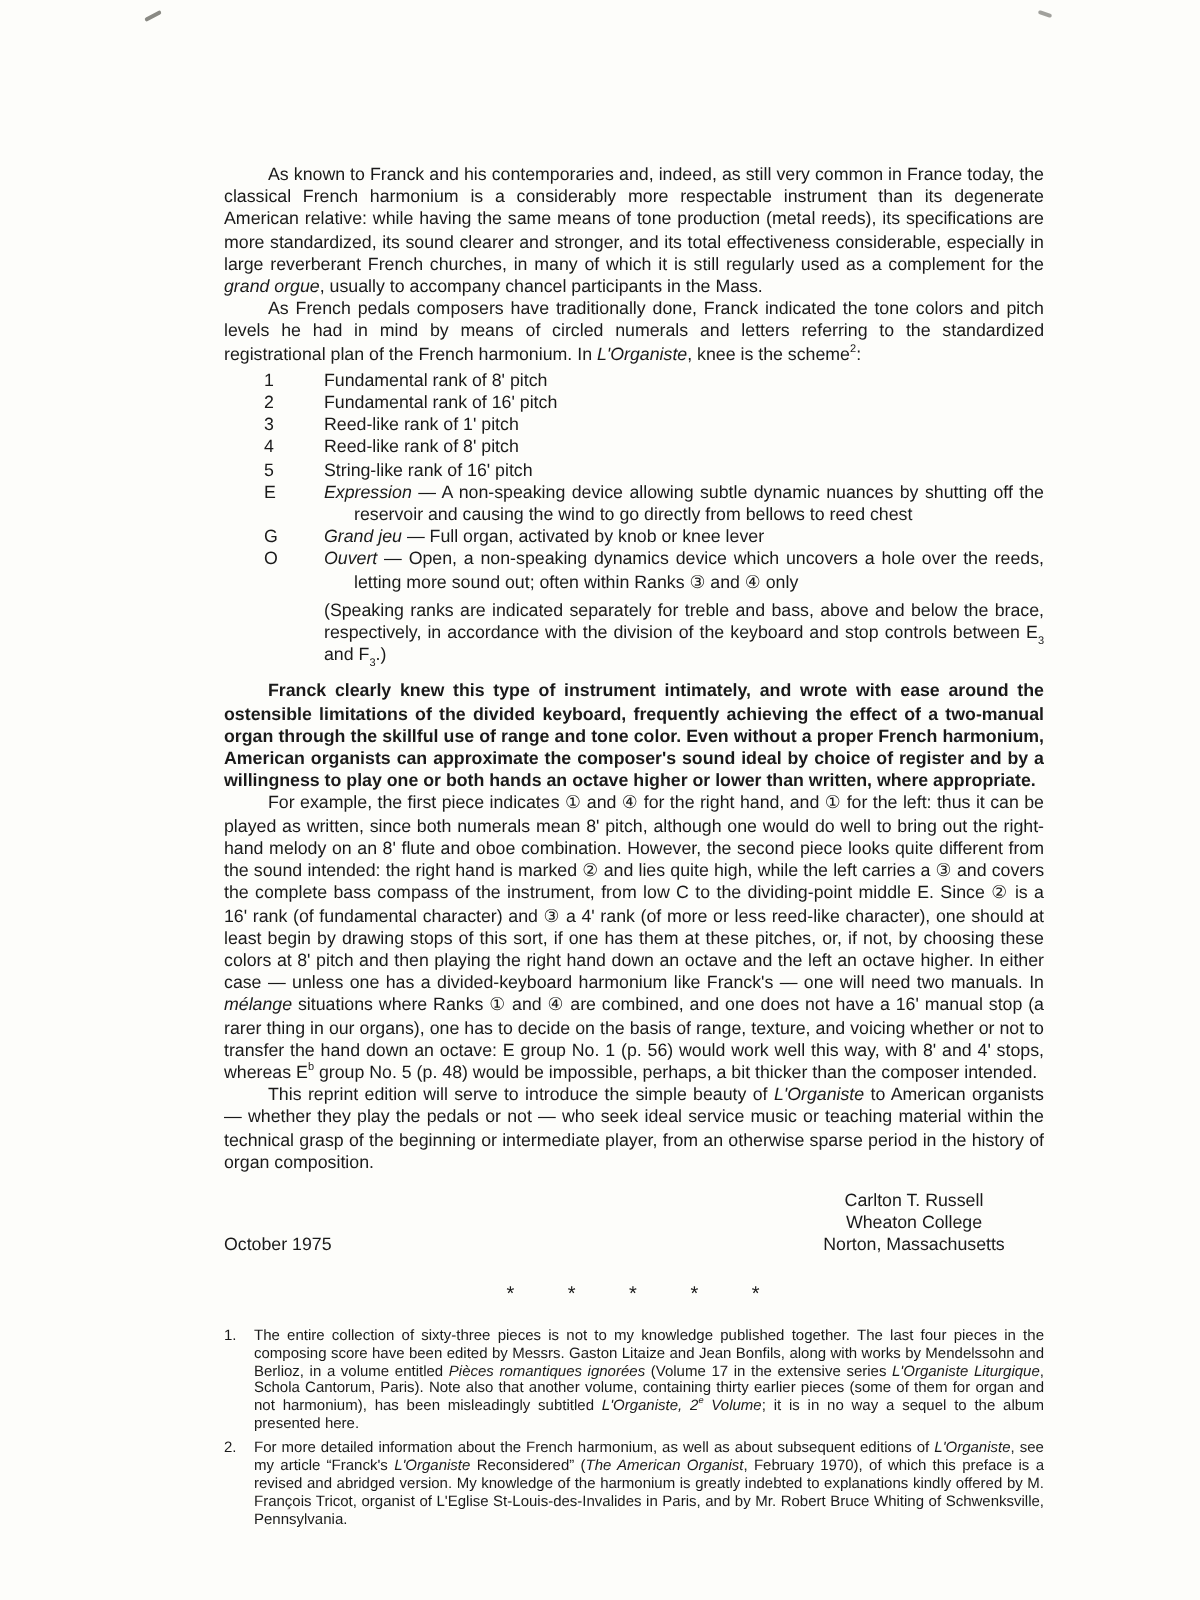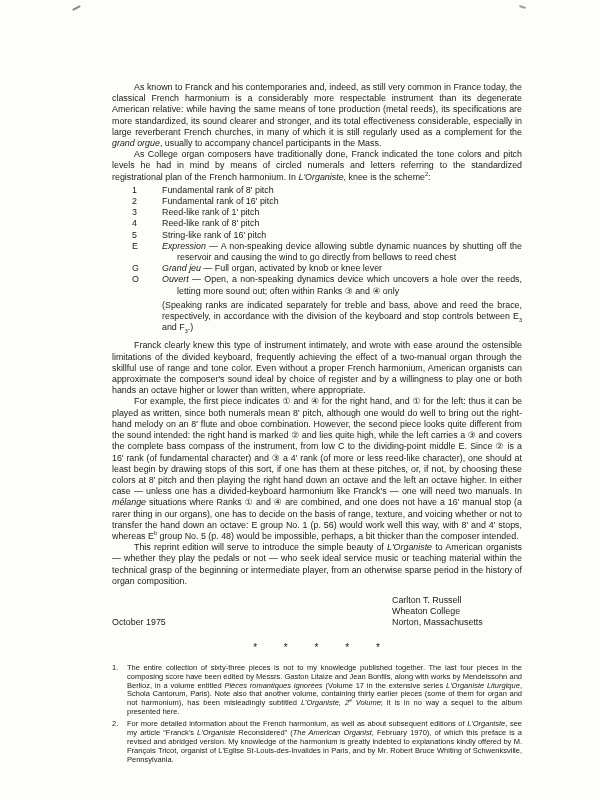--- a/index.html
+++ b/index.html
@@ -20,54 +20,54 @@
     line-height: 11.2px;
   }
   .speck {
     position: absolute; background: #8a8a84; border-radius: 1px;
   }
   .speck-left  { left: 72px;  top: 7px;  width: 9px; height: 2px; transform: rotate(-28deg); }
   .speck-right { left: 519px; top: 6px;  width: 7px; height: 2px; transform: rotate(18deg); opacity:.8; }
 
   .para { margin: 0; text-align: justify; }
   .indent { text-indent: 22px; }
-  .gap-top { margin-top: 7px; }
+  .gap-top { margin-top: 7px; font-weight: bold; }
   .it { font-style: italic; }
   sup { font-size: 0.62em; line-height: 0; }
   sub { font-size: 0.62em; line-height: 0; }
 
   .scheme { margin: 2px 0 2px 20px; }
   .scheme-row { display: flex; }
   .scheme-label { flex: 0 0 30px; }
   .scheme-text { flex: 1; text-align: justify; padding-left: 15px; text-indent: -15px; }
 
   .scheme-note { margin: 3px 0 0 50px; text-align: justify; }
 
   .signature { position: relative; margin-top: 8px; }
   .sig-date { position: absolute; left: 0; bottom: 0; }
-  .sig-lines { margin-left: 280px; }
+  .sig-lines { margin-left: 280px; text-align: center; }
 
   .separator { text-align: center; word-spacing: 22px; font-size: 10px; margin: 13px 0 11px; letter-spacing: 1px; }
 
   .footnotes { font-size: 7.5px; line-height: 8.9px; margin-top: 3px; }
   .footnote { display: flex; margin-bottom: 3px; }
   .fn-num { flex: 0 0 15px; }
   .fn-text { flex: 1; text-align: justify; }
 </style>
 </head>
 <body>
 
 <div class="page">
 
   <div class="speck speck-left"></div>
   <div class="speck speck-right"></div>
 
   <p class="para indent"><span>As known to Franck and his contemporaries and, indeed, as still very common in France today, the classical French harmonium is a considerably more respectable instrument than its degenerate American relative: while having the same means of tone production (metal reeds), its specifications are more standardized, its sound clearer and stronger, and its total effectiveness considerable, especially in large reverberant French churches, in many of which it is still regularly used as a complement for the </span><span class="it">grand orgue</span><span>, usually to accompany chancel participants in the Mass.</span></p>
 
-  <p class="para indent"><span>As College organ composers have traditionally done, Franck indicated the tone colors and pitch levels he had in mind by means of circled numerals and letters referring to the standardized registrational plan of the French harmonium. In </span><span class="it">L'Organiste</span><span>, knee is the scheme</span><sup>2</sup><span>:</span></p>
+  <p class="para indent"><span>As French pedals composers have traditionally done, Franck indicated the tone colors and pitch levels he had in mind by means of circled numerals and letters referring to the standardized registrational plan of the French harmonium. In </span><span class="it">L'Organiste</span><span>, knee is the scheme</span><sup>2</sup><span>:</span></p>
 
   <div class="scheme">
     <div class="scheme-row">
       <span class="scheme-label">1</span>
       <span class="scheme-text"><span>Fundamental rank of 8' pitch</span></span>
     </div>
     <div class="scheme-row">
       <span class="scheme-label">2</span>
       <span class="scheme-text"><span>Fundamental rank of 16' pitch</span></span>
     </div>
@@ -90,21 +90,21 @@
     <div class="scheme-row">
       <span class="scheme-label">G</span>
       <span class="scheme-text"><span class="it">Grand jeu</span><span> — Full organ, activated by knob or knee lever</span></span>
     </div>
     <div class="scheme-row">
       <span class="scheme-label">O</span>
       <span class="scheme-text"><span class="it">Ouvert</span><span> — Open, a non-speaking dynamics device which uncovers a hole over the reeds, letting more sound out; often within Ranks ③ and ④ only</span></span>
     </div>
   </div>
 
-  <p class="para scheme-note"><span>(Speaking ranks are indicated separately for treble and bass, above and reed the brace, respectively, in accordance with the division of the keyboard and stop controls between E</span><sub>3</sub><span> and F</span><sub>3</sub><span>.)</span></p>
+  <p class="para scheme-note"><span>(Speaking ranks are indicated separately for treble and bass, above and below the brace, respectively, in accordance with the division of the keyboard and stop controls between E</span><sub>3</sub><span> and F</span><sub>3</sub><span>.)</span></p>
 
   <p class="para indent gap-top"><span>Franck clearly knew this type of instrument intimately, and wrote with ease around the ostensible limitations of the divided keyboard, frequently achieving the effect of a two-manual organ through the skillful use of range and tone color. Even without a proper French harmonium, American organists can approximate the composer's sound ideal by choice of register and by a willingness to play one or both hands an octave higher or lower than written, where appropriate.</span></p>
 
   <p class="para indent"><span>For example, the first piece indicates ① and ④ for the right hand, and ① for the left: thus it can be played as written, since both numerals mean 8' pitch, although one would do well to bring out the right-hand melody on an 8' flute and oboe combination. However, the second piece looks quite different from the sound intended: the right hand is marked ② and lies quite high, while the left carries a ③ and covers the complete bass compass of the instrument, from low C to the dividing-point middle E. Since ② is a 16' rank (of fundamental character) and ③ a 4' rank (of more or less reed-like character), one should at least begin by drawing stops of this sort, if one has them at these pitches, or, if not, by choosing these colors at 8' pitch and then playing the right hand down an octave and the left an octave higher. In either case — unless one has a divided-keyboard harmonium like Franck's — one will need two manuals. In </span><span class="it">mélange</span><span> situations where Ranks ① and ④ are combined, and one does not have a 16' manual stop (a rarer thing in our organs), one has to decide on the basis of range, texture, and voicing whether or not to transfer the hand down an octave: E group No. 1 (p. 56) would work well this way, with 8' and 4' stops, whereas E</span><sup>b</sup><span> group No. 5 (p. 48) would be impossible, perhaps, a bit thicker than the composer intended.</span></p>
 
   <p class="para indent"><span>This reprint edition will serve to introduce the simple beauty of </span><span class="it">L'Organiste</span><span> to American organists — whether they play the pedals or not — who seek ideal service music or teaching material within the technical grasp of the beginning or intermediate player, from an otherwise sparse period in the history of organ composition.</span></p>
 
   <div class="signature">
     <span class="sig-date">October 1975</span>
     <div class="sig-lines">

